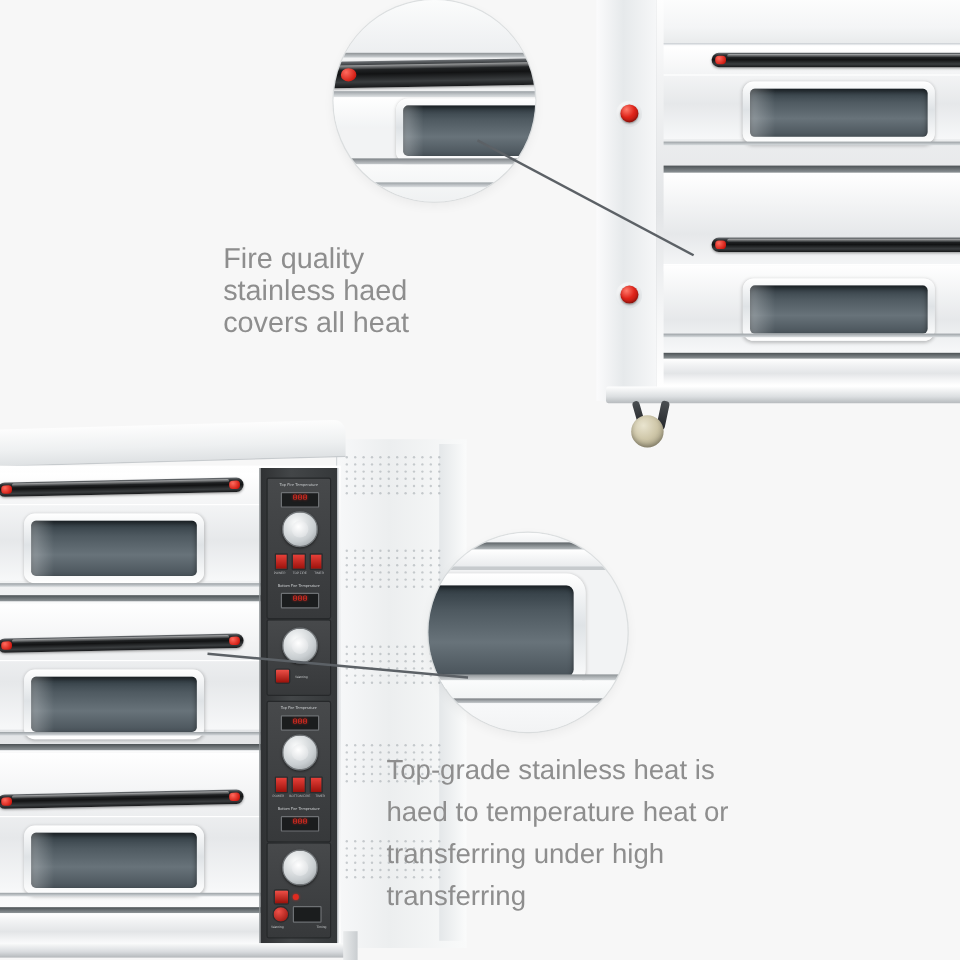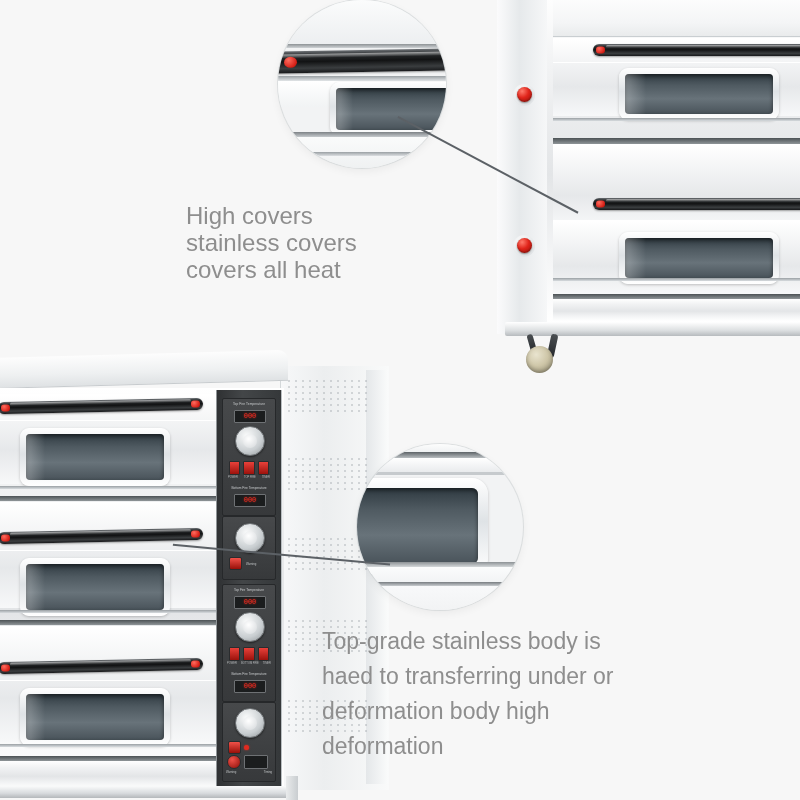--- a/index.html
+++ b/index.html
@@ -819,25 +819,25 @@
       <div style="position:absolute;left:-20px;top:138px;right:-20px;height:4px;
                   background:linear-gradient(180deg,#787d81,#c9cdd0);"></div>
       <div style="position:absolute;left:-20px;top:142px;right:-20px;bottom:0;
                   background:linear-gradient(180deg,#f8f9fa,#f2f3f4);"></div>
     </div>
   </div>
 
   <div class="connector" style="left:390px;top:564px;width:218px;transform:rotate(185.2deg);"></div>
 
   <div class="callout" style="left:186px;top:202px;font-size:24px;line-height:27px;">
-    <div class="line">High covers</div>
-    <div class="line">stainless covers</div>
+    <div class="line">Fire quality</div>
+    <div class="line">stainless haed</div>
     <div class="line">covers all heat</div>
   </div>
 
   <div class="callout" style="left:322px;top:624px;font-size:23px;line-height:35px;">
-    <div class="line">Top-grade stainless body is</div>
-    <div class="line">haed to transferring under or</div>
-    <div class="line">deformation body high</div>
-    <div class="line">deformation</div>
+    <div class="line">Top-grade stainless heat is</div>
+    <div class="line">haed to temperature heat or</div>
+    <div class="line">transferring under high</div>
+    <div class="line">transferring</div>
   </div>
 
 </div>
 
 </body></html>

